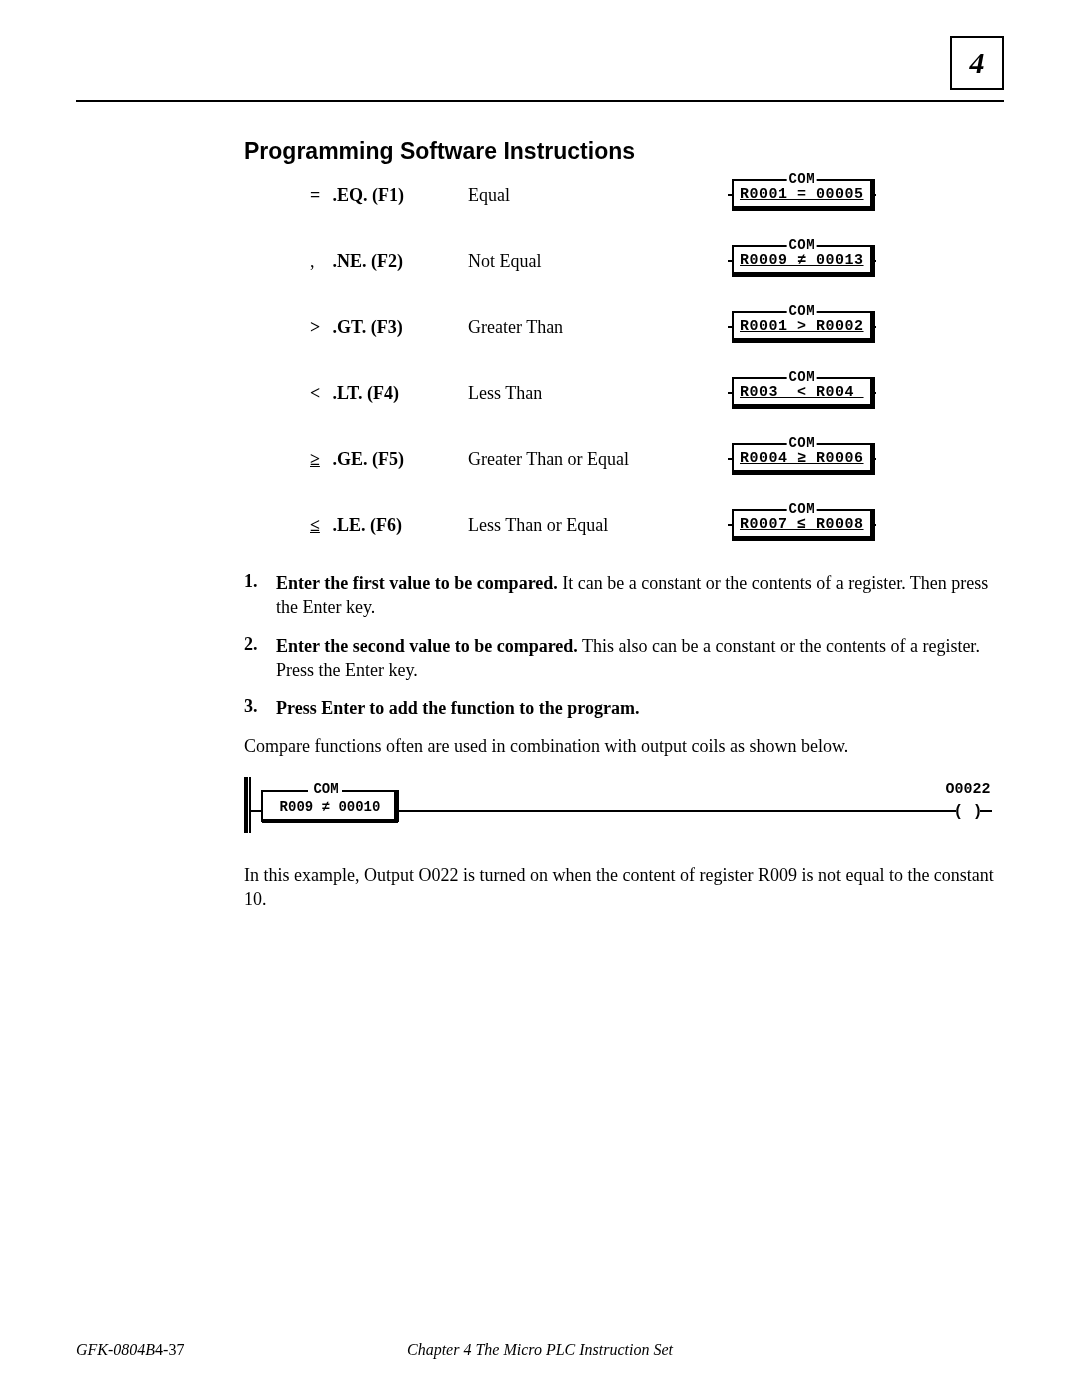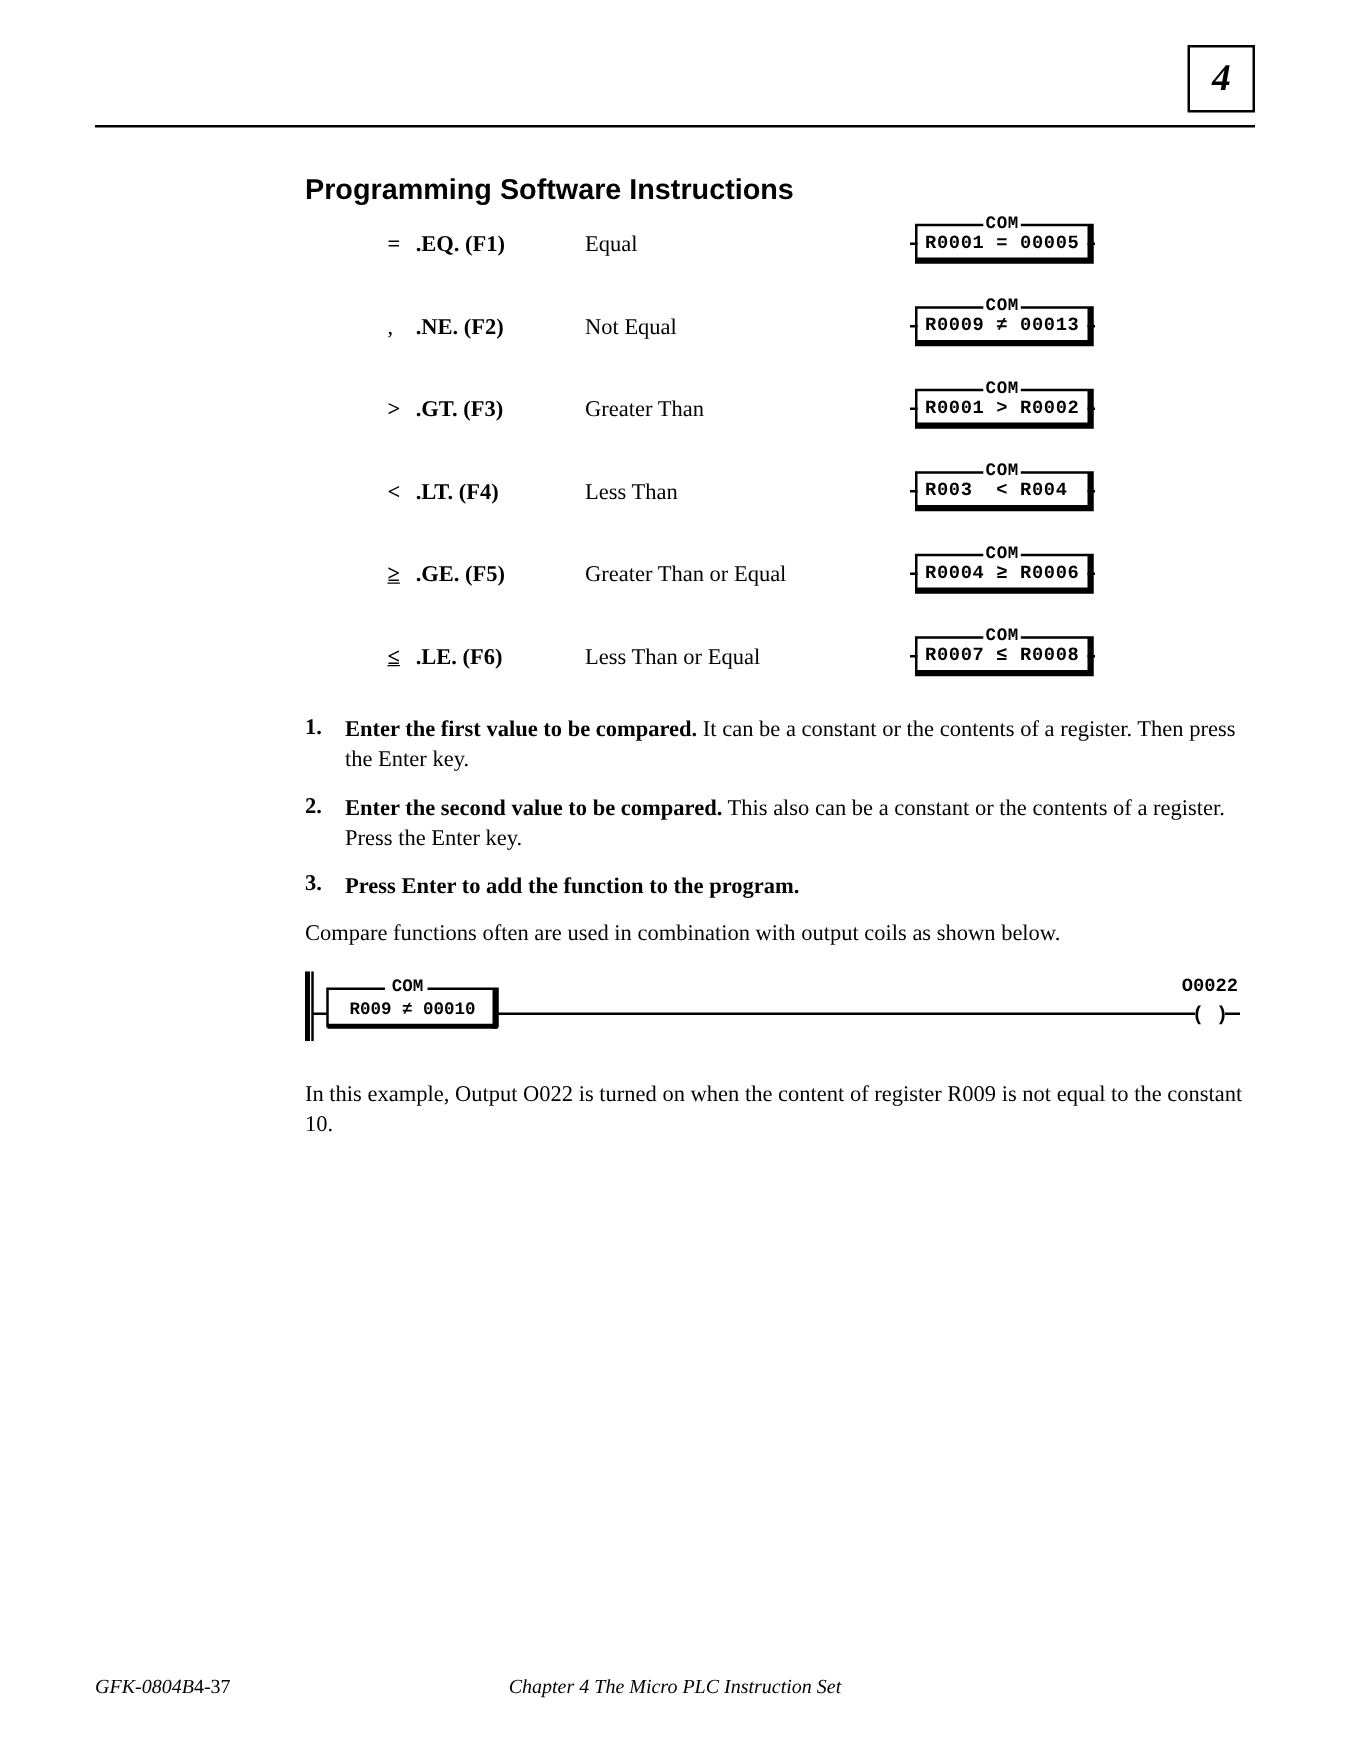--- a/index.html
+++ b/index.html
@@ -100,20 +100,21 @@
     top: -9px;
     left: 50%;
     transform: translateX(-50%);
     background: #fff;
     padding: 0 2px;
     font-size: 14px;
   }
   .com-block .inner {
     white-space: pre;
     padding: 4px 2px 0 2px;
+    text-decoration: underline;
   }
   .com-block .tick-left, .com-block .tick-right {
     position: absolute;
     top: 50%;
     width: 6px;
     height: 2px;
     background: #000;
   }
   .com-block .tick-left { left: -6px; }
   .com-block .tick-right { right: -6px; }

